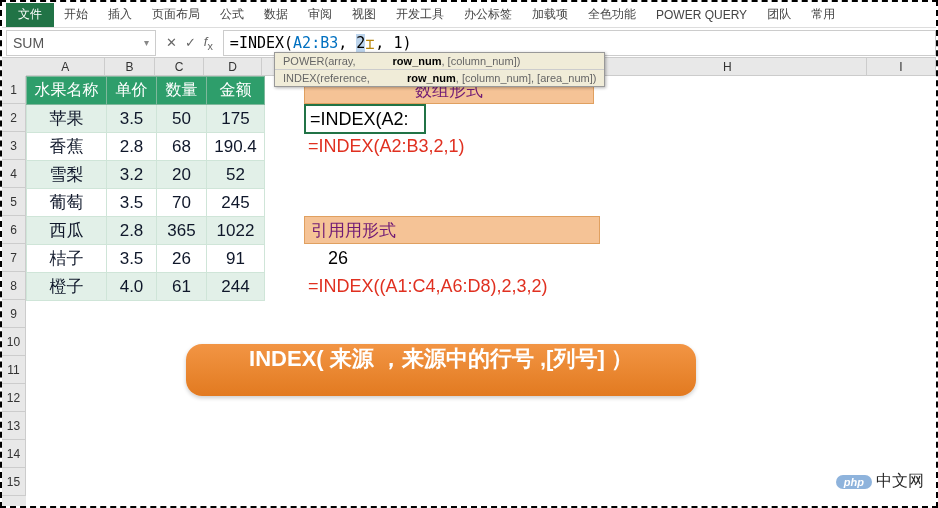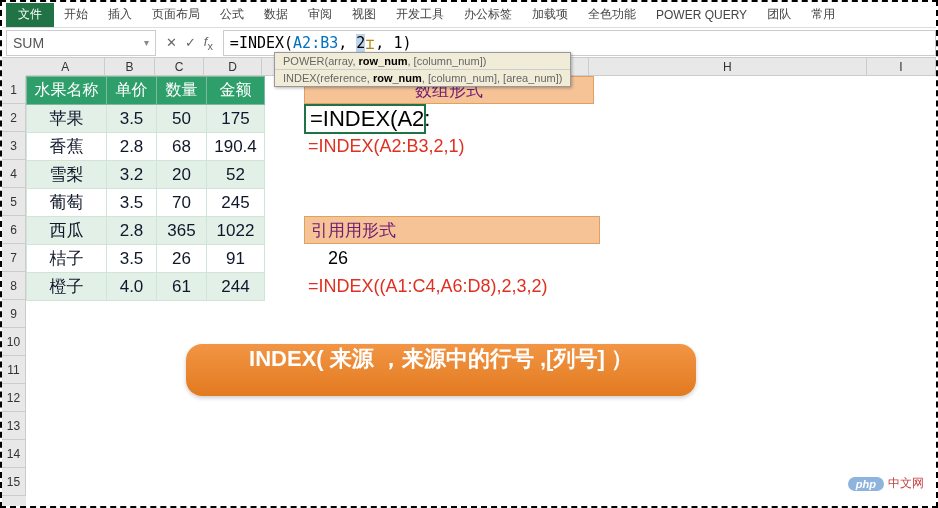--- a/index.html
+++ b/index.html
@@ -99,21 +99,21 @@
       z-index: 5;
       box-shadow: 1px 1px 3px rgba(0,0,0,.3);
     }
     .tooltip-line {
       padding: 2px 8px;
       border-bottom: 1px solid #ccc;
       color: #666;
       white-space: nowrap;
     }
     .tooltip-line:last-child { border-bottom: none; }
-    .tooltip-line b { color: #000; }
+    .tooltip-line b { color: #000; margin-left: 34px; }
     .grid-area {
       position: relative;
       display: flex;
       height: calc(100% - 56px);
     }
     .col-headers {
       display: flex;
       position: absolute;
       top: 0;
       left: 24px;
@@ -195,21 +195,21 @@
       padding: 0 6px;
       display: flex;
       align-items: center;
       position: absolute;
       border: 1px solid #e0a060;
     }
     .editing-cell {
       position: absolute;
       background: #fff;
       border: 2px solid #217346;
-      font-size: 22px;
+      font-size: 18px;
       padding: 2px 4px;
       color: #000;
       height: 30px;
       display: flex;
       align-items: center;
     }
     .red-formula { color: #e03020; font-size: 18px; }
 
     .orange-banner {
       position: absolute;
@@ -237,21 +237,21 @@
     }
     .wm-badge {
       background: #7ba6d6;
       color: #fff;
       border-radius: 10px;
       padding: 1px 8px;
       font-size: 11px;
       font-style: italic;
       font-weight: bold;
     }
-    .wm-text { font-size: 12px; color: #b91c1c; }
+    .wm-text { font-size: 16px; color: #000000; }
     .small-sq {
       position: absolute;
       right: 4px;
       top: 60px;
       width: 10px; height: 10px;
       border: 1px solid #999;
     }
   </style>
 </head>
 <body>

